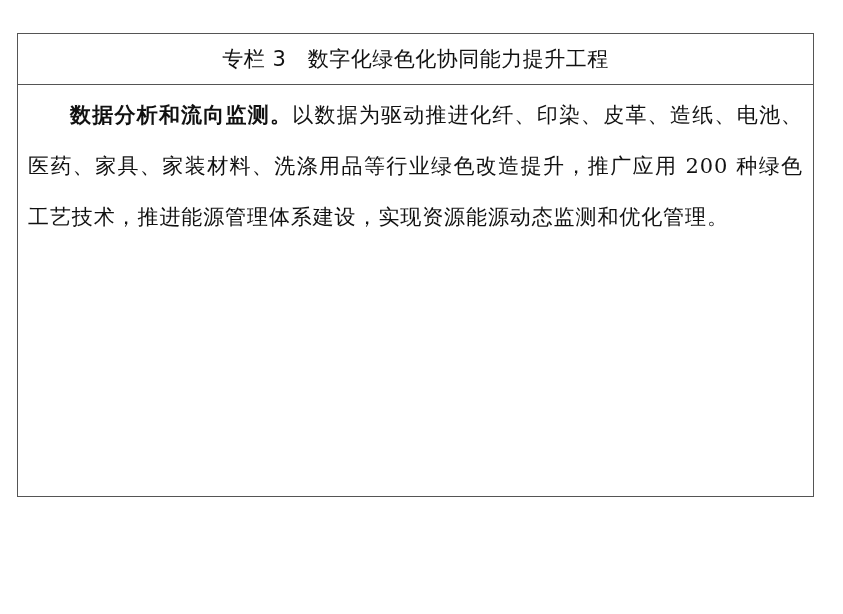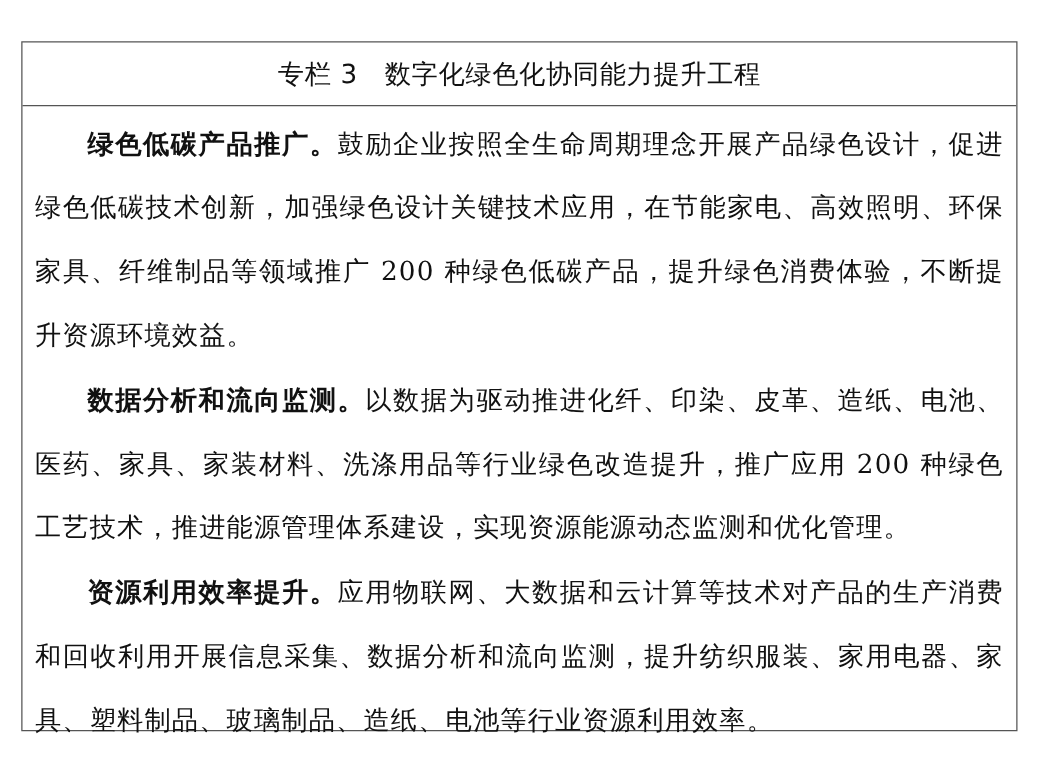--- a/index.html
+++ b/index.html
@@ -1,30 +1,28 @@
 <!DOCTYPE html>
 <html><head>
 <meta charset="utf-8">
 <style>
   html, body { margin:0; padding:0; background:#ffffff; }
   body { width:843px; height:614px; position:relative; overflow:hidden;
          font-family:"DejaVu Serif","Liberation Serif",serif; color:#111; }
-  .box { position:absolute; left:17px; top:33px; width:797px; height:552px;
+  .box { position:absolute; left:17px; top:33px; width:797px; height:464px;
          border:1px solid #555; box-sizing:border-box; }
   .title { height:51px; border-bottom:1.5px solid #555; box-sizing:border-box;
            text-align:center; line-height:51px; font-size:21px;
            font-family:"DejaVu Sans","Liberation Sans",sans-serif; letter-spacing:0.5px; }
   .body { padding:4px 10px 0 10px; }
   .para { font-size:21px; line-height:51px; text-indent:2em; text-align:justify;
           margin:0; letter-spacing:0.9px; }
   .para b { font-weight:bold; }
 </style>
 </head>
 <body>
 
 <div class="box">
   <div class="title">专栏 3　数字化绿色化协同能力提升工程</div>
   <div class="body">
-    <p class="para"><b>绿色低碳产品推广。</b><span>鼓励企业按照全生命周期理念开展产品绿色设计，促进绿色低碳技术创新，加强绿色设计关键技术应用，在节能家电、高效照明、环保家具、纤维制品等领域推广 200 种绿色低碳产品，提升绿色消费体验，不断提升资源环境效益。</span></p>
     <p class="para"><b>数据分析和流向监测。</b><span>以数据为驱动推进化纤、印染、皮革、造纸、电池、医药、家具、家装材料、洗涤用品等行业绿色改造提升，推广应用 200 种绿色工艺技术，推进能源管理体系建设，实现资源能源动态监测和优化管理。</span></p>
-    <p class="para"><b>资源利用效率提升。</b><span>应用物联网、大数据和云计算等技术对产品的生产消费和回收利用开展信息采集、数据分析和流向监测，提升纺织服装、家用电器、家具、塑料制品、玻璃制品、造纸、电池等行业资源利用效率。</span></p>
   </div>
 </div>
 
 </body></html>

